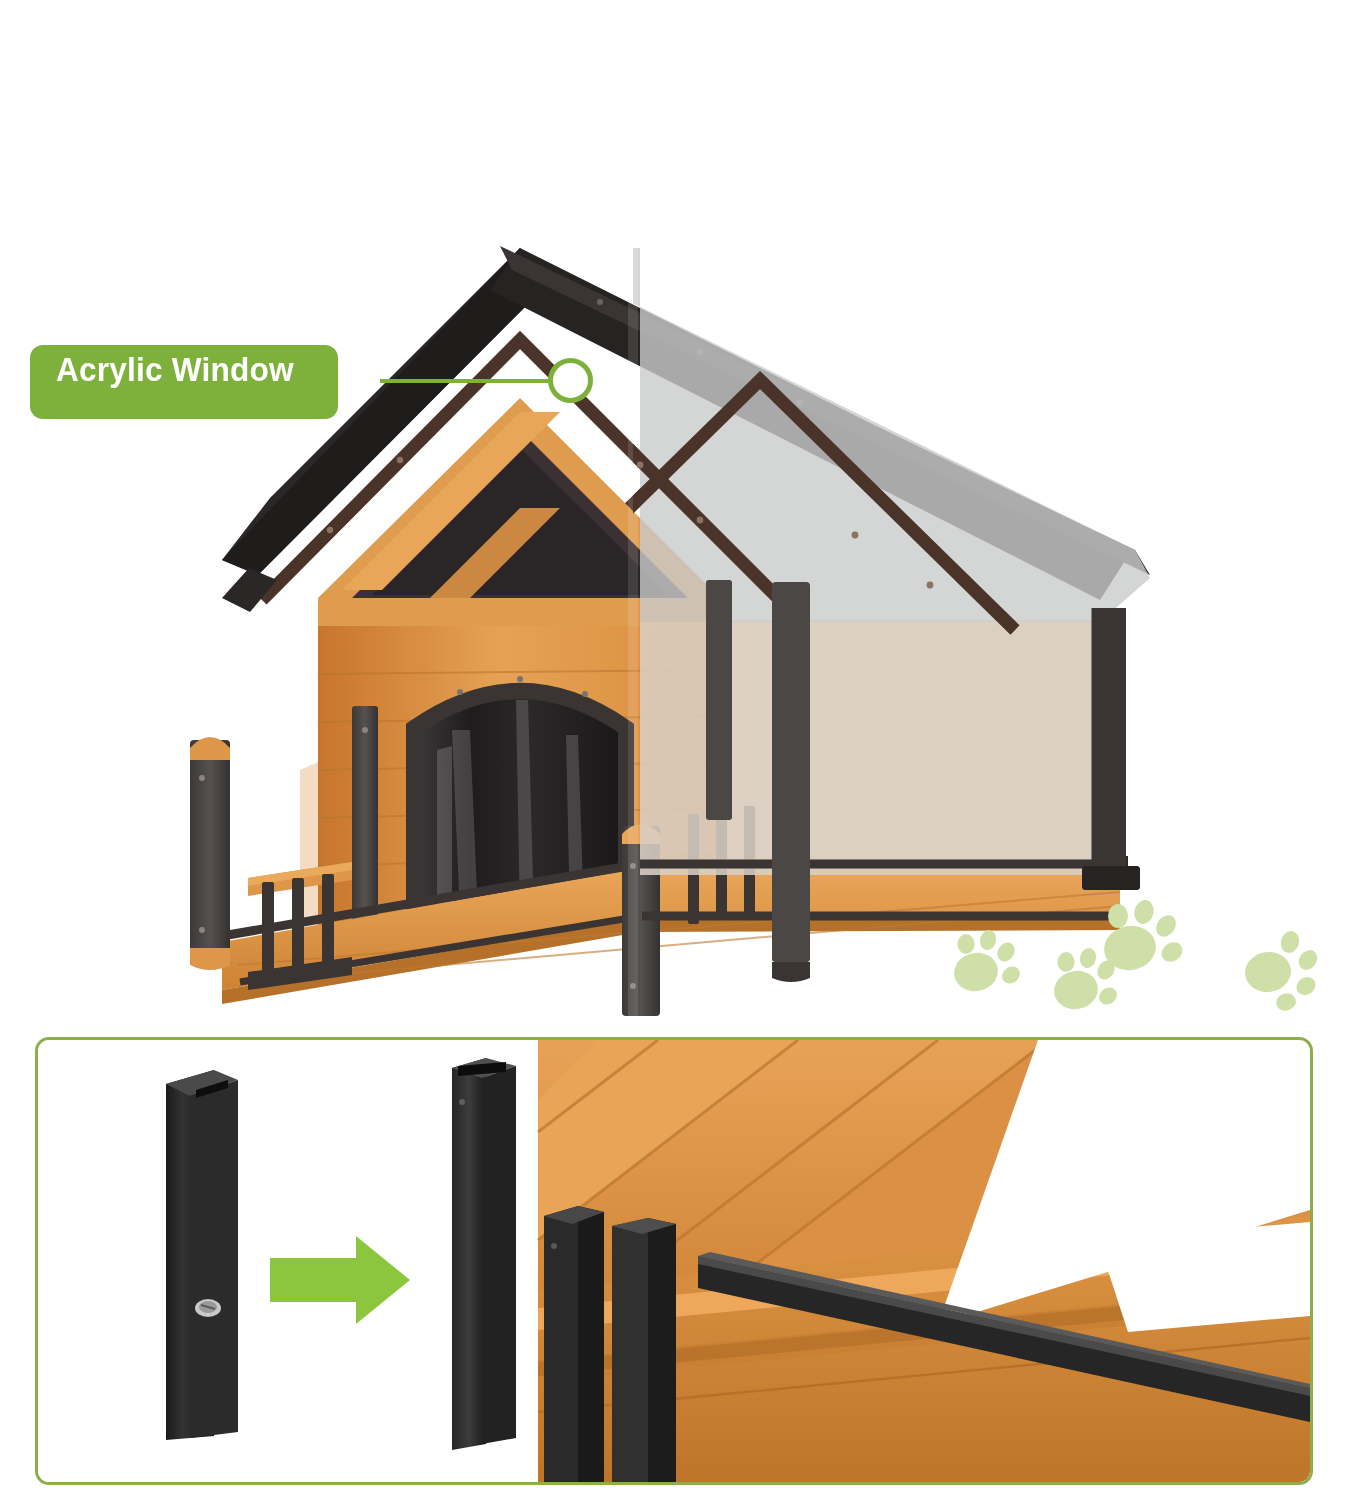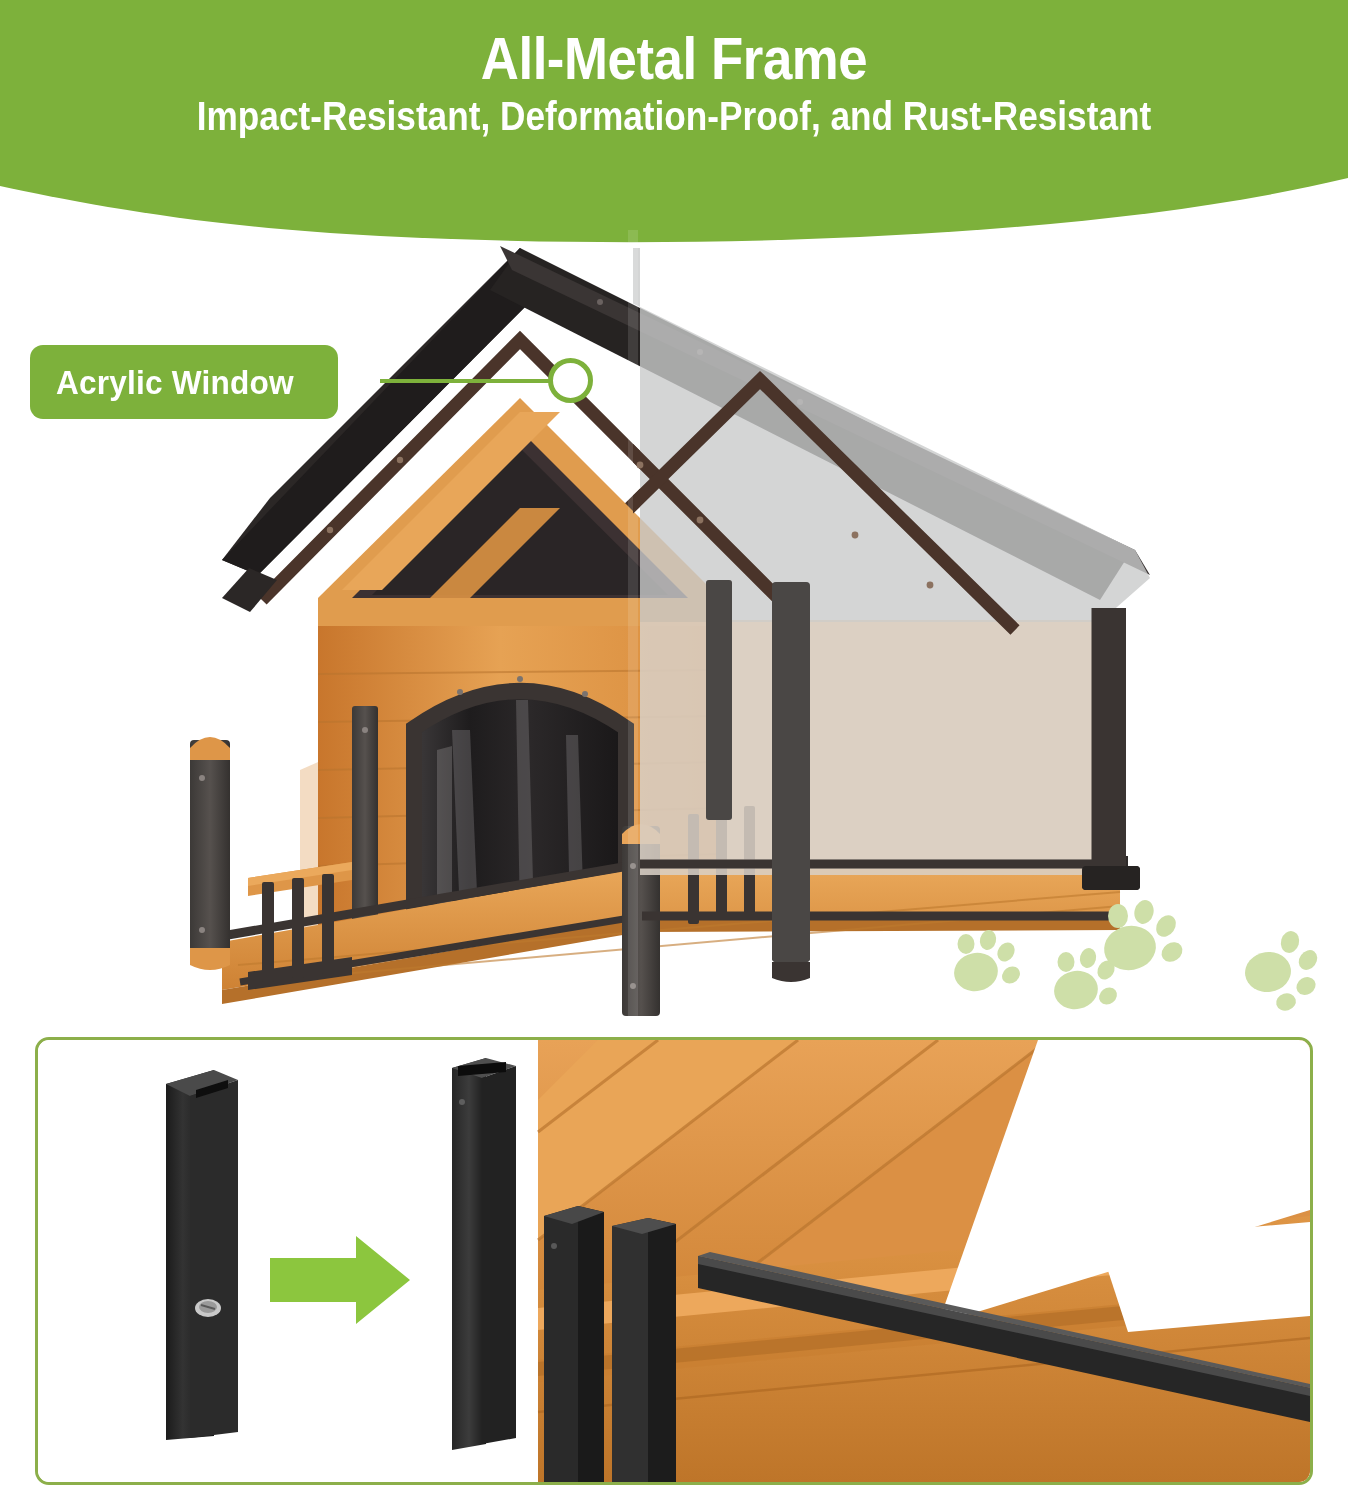--- a/index.html
+++ b/index.html
@@ -21,21 +21,21 @@
   }
   .banner-sub{
     margin:0;padding-top:6px;color:#ffffff;
     font-size:40px;line-height:1.05;font-weight:700;
     font-family:"Liberation Sans Narrow","Liberation Sans",sans-serif;
     transform:scaleX(0.88);transform-origin:center;white-space:nowrap;
   }
 
   
   .callout{position:absolute;left:30px;top:345px;height:74px;
-           background:#7DB13B;border-radius:13px;display:flex;align-items:center;
+           background:#7DB13B;border-radius:13px;display:flex;
            padding:5px 26px;box-sizing:border-box;z-index:40;}
   .callout-label{color:#ffffff;font-size:34px;font-weight:700;letter-spacing:0.2px;
                  font-family:"Liberation Sans Narrow","Liberation Sans",sans-serif;
                  transform:scaleX(0.93);transform-origin:left center;white-space:nowrap;}
   .callout-line{position:absolute;left:380px;top:379px;width:175px;height:4px;
                 background:#7DB13B;z-index:40;}
   .callout-dot{position:absolute;left:548px;top:358px;width:45px;height:45px;
                border-radius:50%;background:#ffffff;border:5px solid #7DB13B;
                box-sizing:border-box;z-index:41;}
 
@@ -50,29 +50,20 @@
   .panel{position:absolute;left:35px;top:1037px;width:1278px;height:448px;
          border:3px solid #8CAF4A;border-radius:14px;box-sizing:border-box;
          overflow:hidden;background:#ffffff;z-index:20;}
   .panel svg{display:block;}
 </style>
 </head>
 <body>
 
 <div class="stage">
 
-  <div class="banner">
-    <svg width="1348" height="268" viewBox="0 0 1348 268">
-      <path d="M0,0 H1348 V178 C1100,238 700,252 380,236 C200,227 80,203 0,186 Z" fill="#7DB13B"></path>
-    </svg>
-    <div class="banner-text">
-      <div class="banner-title">All-Metal Frame</div>
-      <div class="banner-sub">Impact-Resistant, Deformation-Proof, and Rust-Resistant</div>
-    </div>
-  </div>
 
   <div class="hero">
     <svg width="1348" height="800" viewBox="0 0 1348 800">
       <defs>
         <linearGradient id="gWoodV" x1="0" y1="0" x2="1" y2="0">
           <stop offset="0" stop-color="#C8762C"></stop>
           <stop offset="0.45" stop-color="#E6A254"></stop>
           <stop offset="1" stop-color="#D98C3C"></stop>
         </linearGradient>
         <linearGradient id="gWoodDeck" x1="0" y1="0" x2="0" y2="1">

